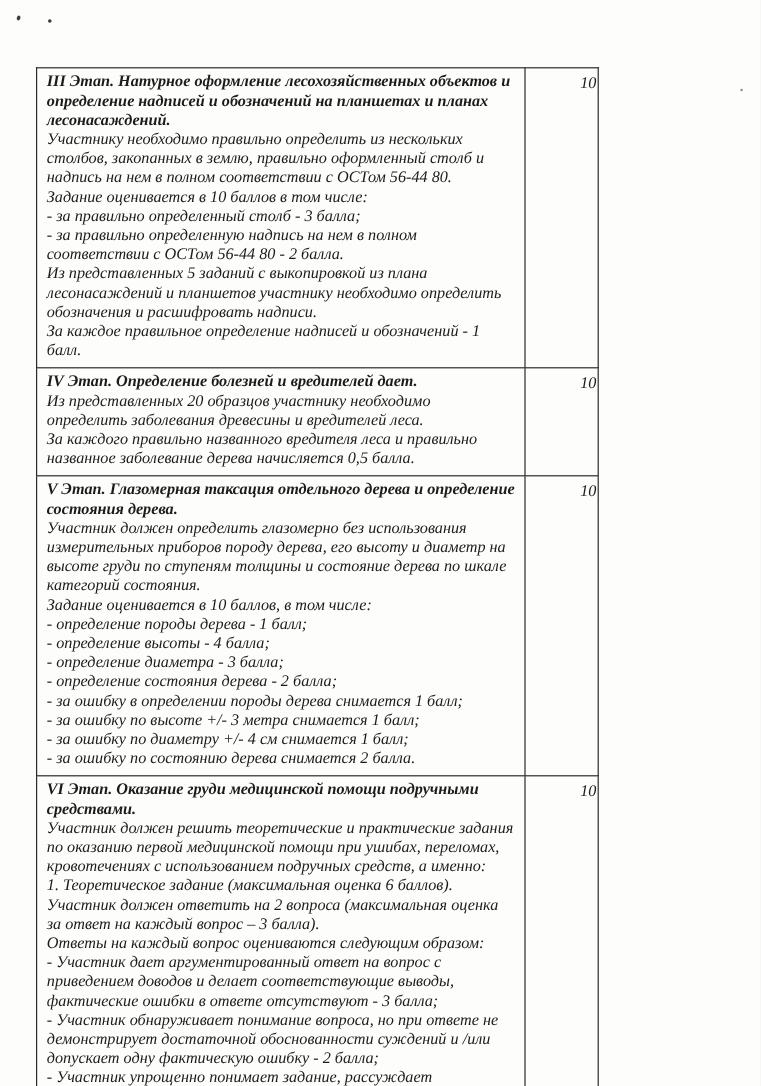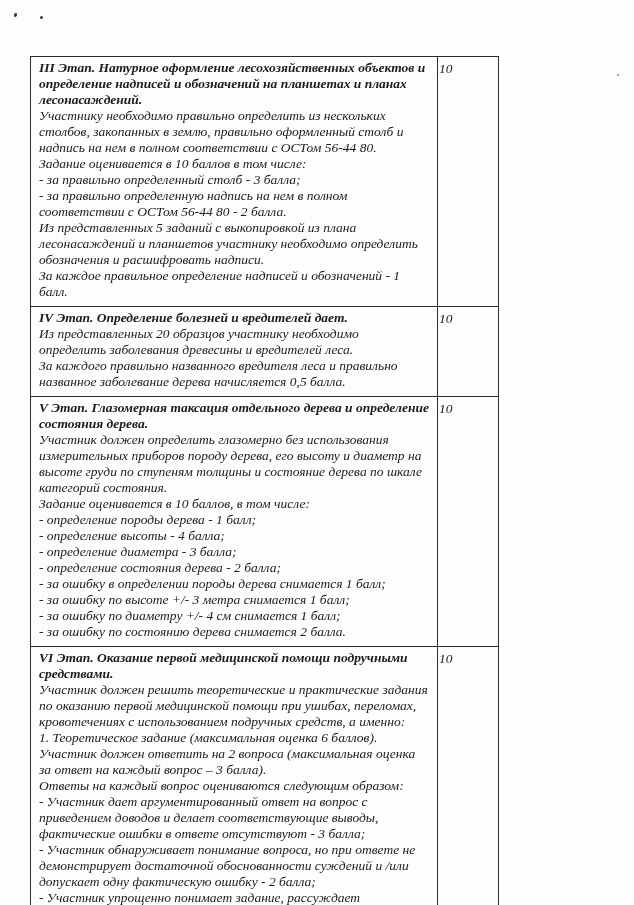--- a/index.html
+++ b/index.html
@@ -38,21 +38,21 @@
     border: 1px solid #2b2b2b;
     vertical-align: top;
   }
   td.desc {
     padding: 3px 8px 6px 8px;
     font-size: 13.5px;
     line-height: 16px;
   }
   td.score {
     width: 58px;
-    text-align: left;
+    text-align: right;
     padding-top: 4px;
     font-size: 13.5px;
     line-height: 16px;
   }
   .stage-title {
     font-weight: bold;
   }
   .stage-body {
     white-space: pre-line;
   }
@@ -107,21 +107,21 @@
 - за ошибку по диаметру +/- 4 см снимается 1 балл;
 - за ошибку по состоянию дерева снимается 2 балла.</div>
         </td>
         <td class="score">
           <span>10</span>
         </td>
       </tr>
 
       <tr>
         <td class="desc">
-          <div class="stage-title">VI Этап. Оказание первой медицинской помощи подручными средствами.</div>
+          <div class="stage-title">VI Этап. Оказание груди медицинской помощи подручными средствами.</div>
           <div class="stage-body">Участник должен решить теоретические и практические задания по оказанию первой медицинской помощи при ушибах, переломах, кровотечениях с использованием подручных средств, а именно:
 1. Теоретическое задание (максимальная оценка 6 баллов). Участник должен ответить на 2 вопроса (максимальная оценка за ответ на каждый вопрос – 3 балла).
 Ответы на каждый вопрос оцениваются следующим образом:
 - Участник дает аргументированный ответ на вопрос с приведением доводов и делает соответствующие выводы, фактические ошибки в ответе отсутствуют - 3 балла;
 - Участник обнаруживает понимание вопроса, но при ответе не демонстрирует достаточной обоснованности суждений и /или допускает одну фактическую ошибку - 2 балла;
 - Участник упрощенно понимает задание, рассуждает поверхностно, неточно, слабо аргументируя ответ и /или допускает 2 фактические ошибки – 1 балл;
 - Участник неверно отвечает на вопрос, и/или даёт ответ, который содержательно не соотносится с вопросом, и/или допускает 3 и более фактических ошибок, а также при отсутствии ответа – 0 баллов.
 2. Практическое задание (максимальная оценка 4 балла).
 По заданию судьи участник должен продемонстрировать оказание первой помощи</div>
         </td>

